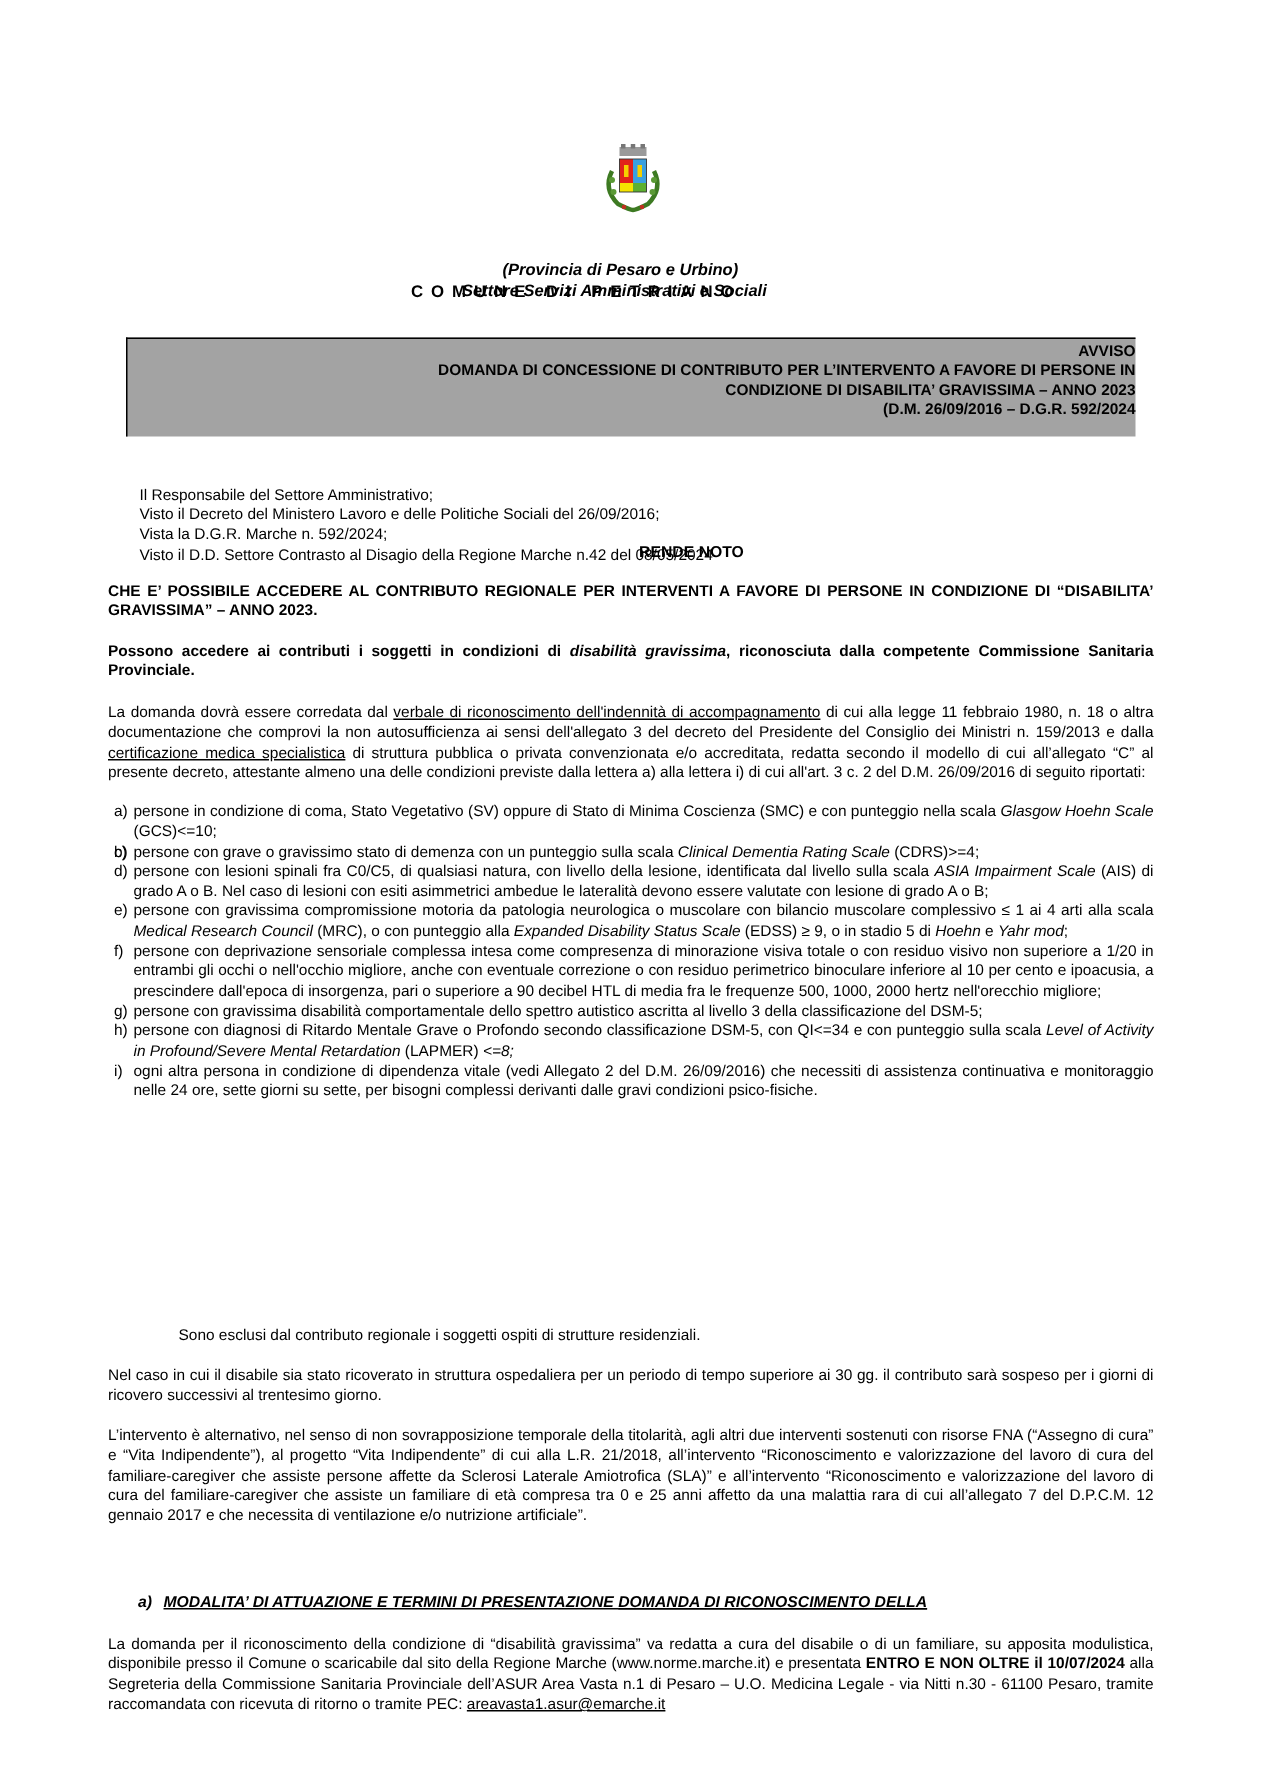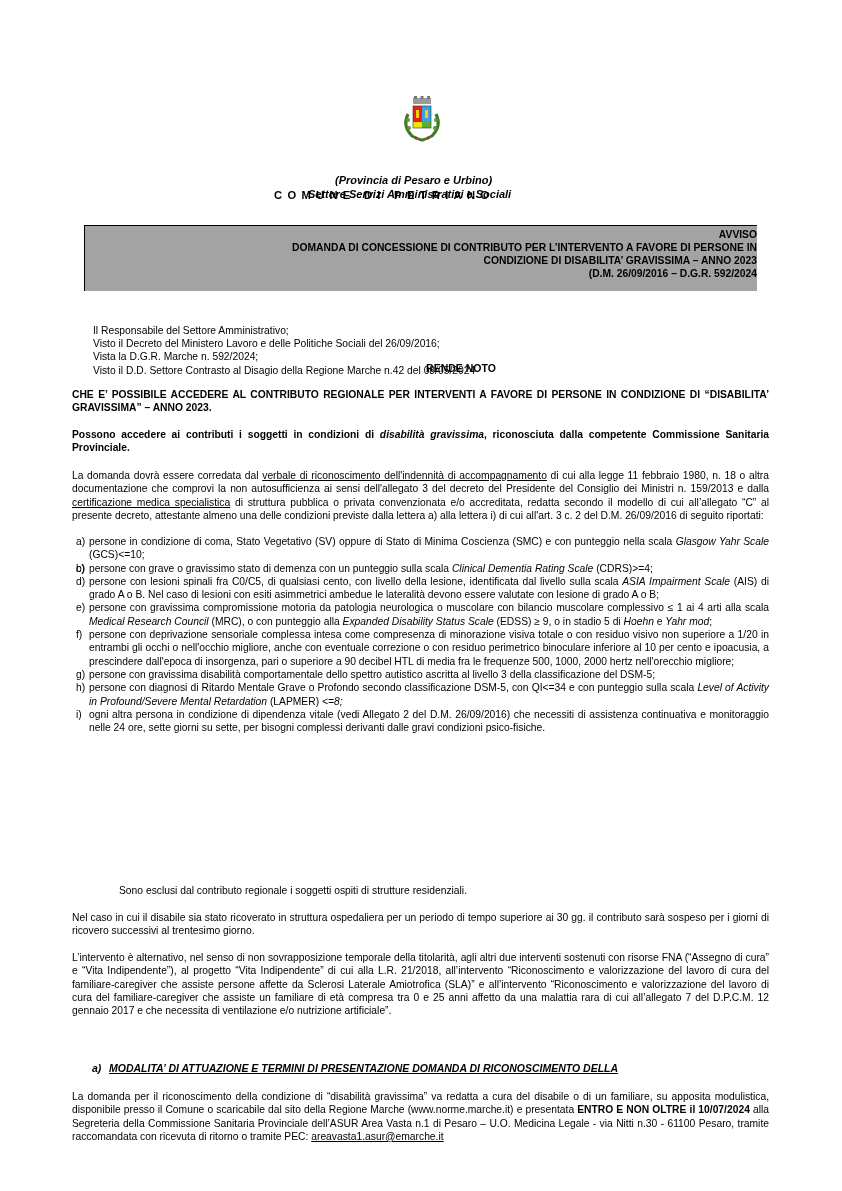--- a/index.html
+++ b/index.html
@@ -98,24 +98,24 @@
 
   <div class="para bold" style="top:428px;">
     <span>Possono accedere ai contributi i soggetti in condizioni di </span><span class="i">disabilità gravissima</span><span>, riconosciuta dalla competente Commissione Sanitaria Provinciale.</span>
   </div>
 
   <div class="para" style="top:469px;">
     <span>La domanda dovrà essere corredata dal </span><span class="u">verbale di riconoscimento dell'indennità di accompagnamento</span><span> di cui alla legge 11 febbraio 1980, n. 18 o altra documentazione che comprovi la non autosufficienza ai sensi dell'allegato 3 del decreto del Presidente del Consiglio dei Ministri n. 159/2013 e dalla </span><span class="u">certificazione medica specialistica</span><span> di struttura pubblica o privata convenzionata e/o accreditata, redatta secondo il modello di cui all’allegato “C” al presente decreto, attestante almeno una delle condizioni previste dalla lettera a) alla lettera i) di cui all'art. 3 c. 2 del D.M. 26/09/2016 di seguito riportati:</span>
   </div>
 
   <div class="list" id="conditions-list" style="top:535px; left:76px; width:693px;">
-      <div class="li"><span class="lbl">a)</span><span>persone in condizione di coma, Stato Vegetativo (SV) oppure di Stato di Minima Coscienza (SMC) e con punteggio nella scala </span><span class="i">Glasgow Yahr Scale</span><span> (GCS)&lt;=10;</span></div>
+      <div class="li"><span class="lbl">a)</span><span>persone in condizione di coma, Stato Vegetativo (SV) oppure di Stato di Minima Coscienza (SMC) e con punteggio nella scala </span><span class="i">Glasgow Hoehn Scale</span><span> (GCS)&lt;=10;</span></div>
       <div class="li"><span class="lbl">b)</span></div>
       <div class="li"><span class="lbl">c)</span><span>persone con grave o gravissimo stato di demenza con un punteggio sulla scala </span><span class="i">Clinical Dementia Rating Scale</span><span> (CDRS)&gt;=4;</span></div>
-      <div class="li"><span class="lbl">d)</span><span>persone con lesioni spinali fra C0/C5, di qualsiasi cento, con livello della lesione, identificata dal livello sulla scala </span><span class="i">ASIA Impairment Scale</span><span> (AIS) di grado A o B. Nel caso di lesioni con esiti asimmetrici ambedue le lateralità devono essere valutate con lesione di grado A o B;</span></div>
+      <div class="li"><span class="lbl">d)</span><span>persone con lesioni spinali fra C0/C5, di qualsiasi natura, con livello della lesione, identificata dal livello sulla scala </span><span class="i">ASIA Impairment Scale</span><span> (AIS) di grado A o B. Nel caso di lesioni con esiti asimmetrici ambedue le lateralità devono essere valutate con lesione di grado A o B;</span></div>
       <div class="li"><span class="lbl">e)</span><span>persone con gravissima compromissione motoria da patologia neurologica o muscolare con bilancio muscolare complessivo ≤ 1 ai 4 arti alla scala </span><span class="i">Medical Research Council</span><span> (MRC), o con punteggio alla </span><span class="i">Expanded Disability Status Scale</span><span> (EDSS) ≥ 9, o in stadio 5 di </span><span class="i">Hoehn</span><span> e </span><span class="i">Yahr mod</span><span>;</span></div>
       <div class="li"><span class="lbl">f)</span><span>persone con deprivazione sensoriale complessa intesa come compresenza di minorazione visiva totale o con residuo visivo non superiore a 1/20 in entrambi gli occhi o nell'occhio migliore, anche con eventuale correzione o con residuo perimetrico binoculare inferiore al 10 per cento e ipoacusia, a prescindere dall'epoca di insorgenza, pari o superiore a 90 decibel HTL di media fra le frequenze 500, 1000, 2000 hertz nell'orecchio migliore;</span></div>
       <div class="li"><span class="lbl">g)</span><span>persone con gravissima disabilità comportamentale dello spettro autistico ascritta al livello 3 della classificazione del DSM-5;</span></div>
       <div class="li"><span class="lbl">h)</span><span>persone con diagnosi di Ritardo Mentale Grave o Profondo secondo classificazione DSM-5, con QI&lt;=34 e con punteggio sulla scala </span><span class="i">Level of Activity in Profound/Severe Mental Retardation</span><span> (LAPMER) </span><span class="i">&lt;=8;</span></div>
       <div class="li"><span class="lbl">i)</span><span>ogni altra persona in condizione di dipendenza vitale (vedi Allegato 2 del D.M. 26/09/2016) che necessiti di assistenza continuativa e monitoraggio nelle 24 ore, sette giorni su sette, per bisogni complessi derivanti dalle gravi condizioni psico-fisiche.</span></div>
     </div>
 
 
   <div class="para" style="top:884px;margin-left:47px;">Sono esclusi dal contributo regionale i soggetti ospiti di strutture residenziali.</div>
 

